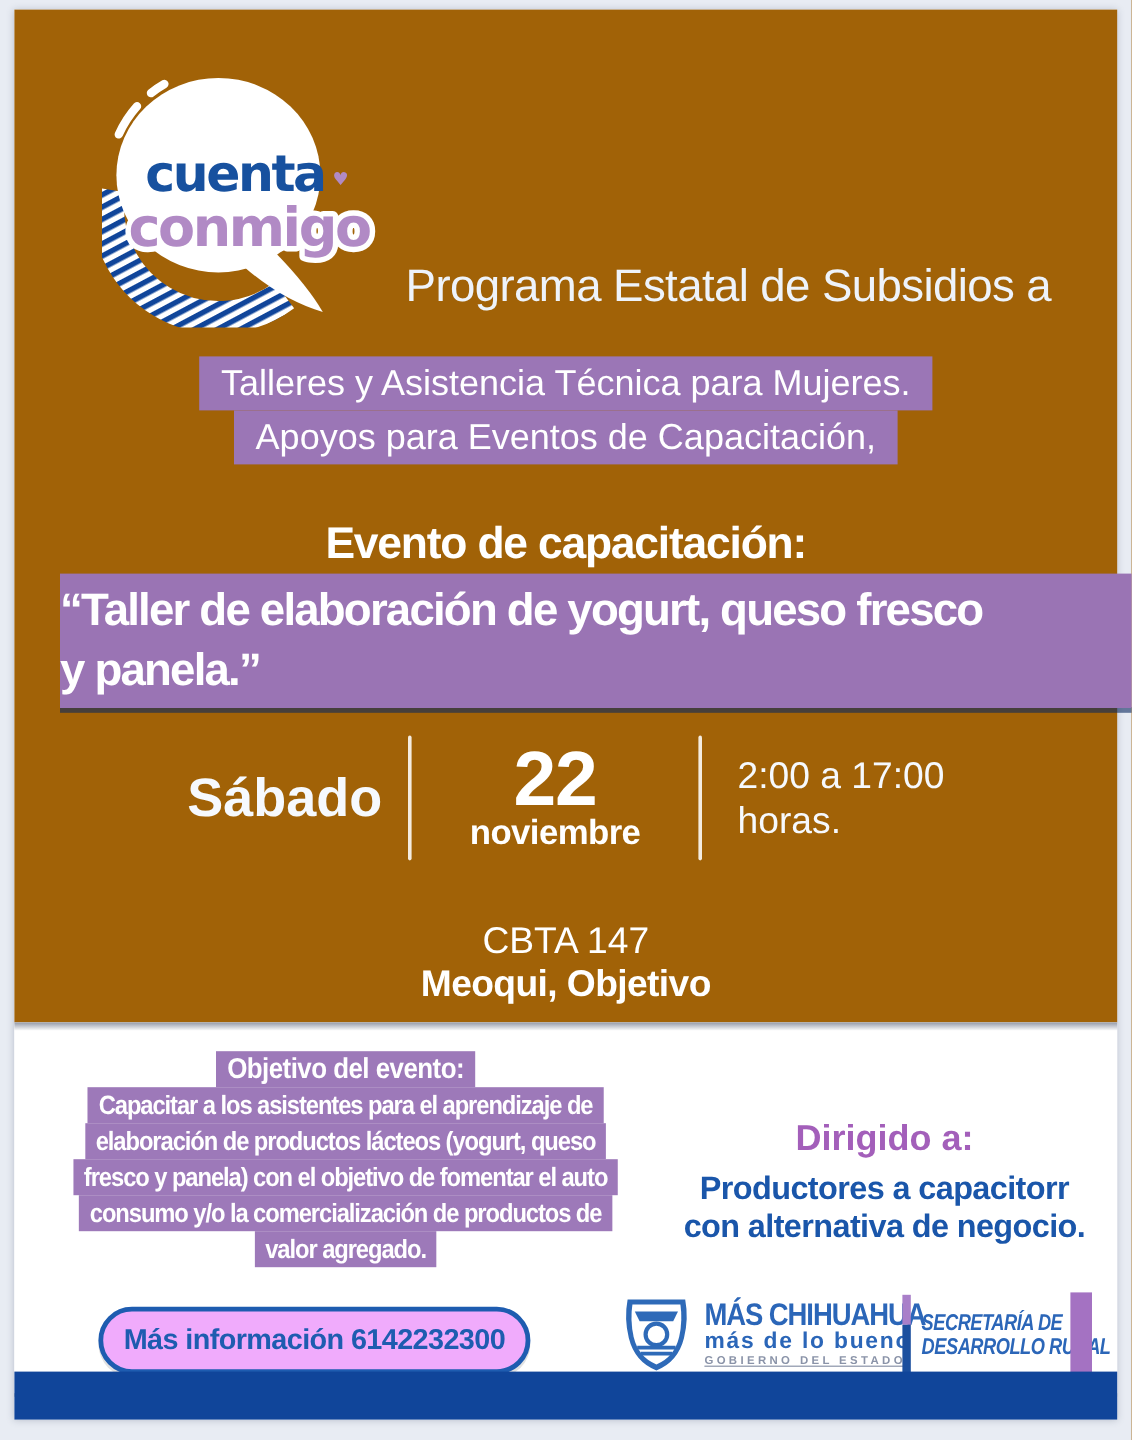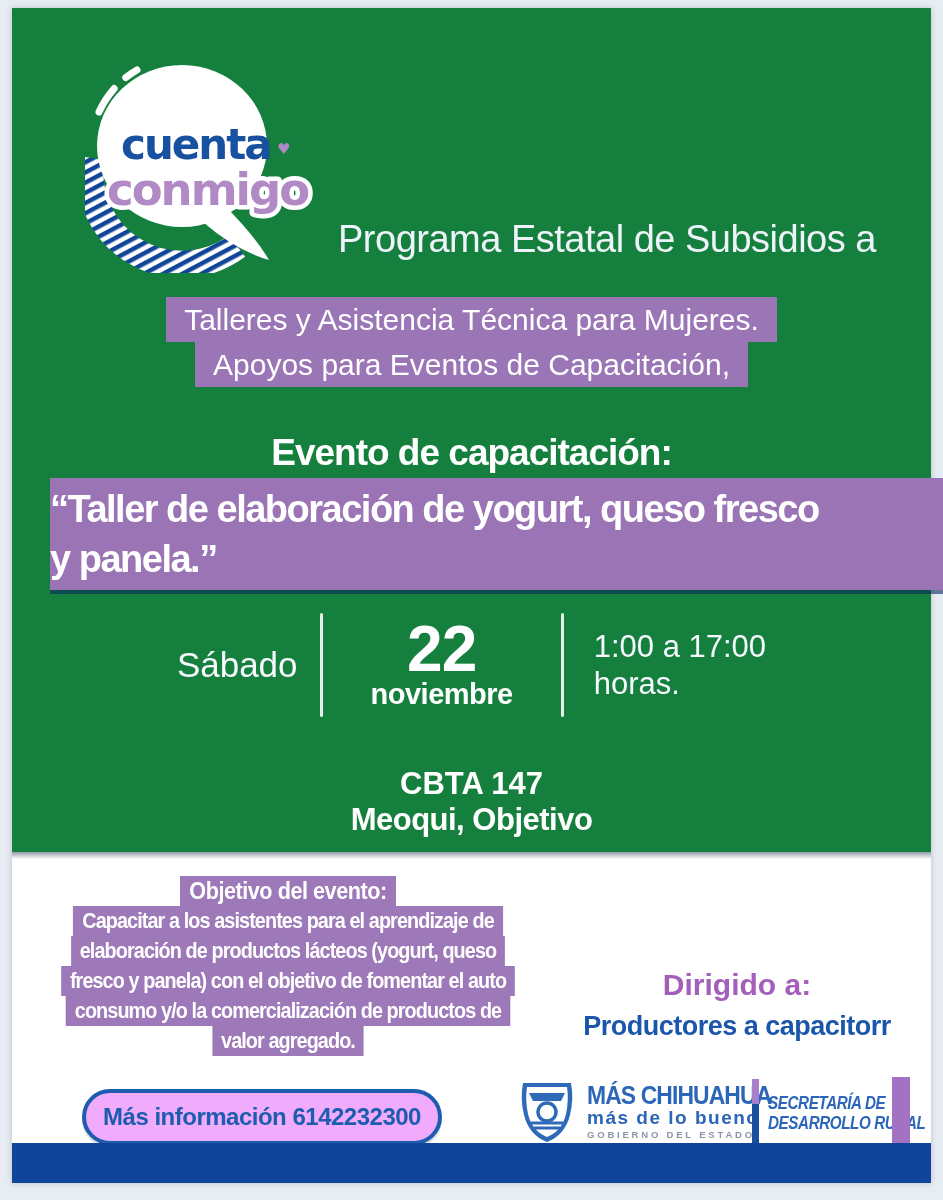--- a/index.html
+++ b/index.html
@@ -11,21 +11,21 @@
     overflow:hidden;
   }
   .poster {
     position:absolute; left:12px; top:8px; width:919px; height:1175px;
     background:#ffffff;
     box-shadow:0 0 6px rgba(40,50,80,.25);
   }
   
   .main-blue {
     position:absolute; left:0; top:0; width:919px; height:844px;
-    background:#15803d;
+    background:#a16207;
   }
   .logo-wrap { position:absolute; left:73px; top:50px; width:270px; height:215px; }
   .logo-wrap svg { width:100%; height:100%; }
   .logo-wrap text { font-family:"DejaVu Sans","Liberation Sans",sans-serif; font-weight:bold; }
 
   .program-title {
     position:absolute; left:326px; top:210px; width:590px;
     color:#eef3fa; font-size:38px; font-weight:400; letter-spacing:-0.5px;
     white-space:nowrap;
   }
@@ -47,35 +47,35 @@
     display:flex; flex-direction:column; justify-content:center; text-align:left;
   }
   .event-band .line {
     color:#ffffff; font-size:38px; font-weight:800; letter-spacing:-1.5px; line-height:50px;
     white-space:nowrap;
   }
   .schedule {
     position:absolute; left:0; top:605px; width:919px;
     display:flex; justify-content:center; align-items:center;
   }
-  .schedule .day { color:#f6f9fd; font-size:35px; font-weight:400; margin-right:22px; }
+  .schedule .day { color:#f6f9fd; font-size:45px; font-weight:700; margin-right:22px; }
   .schedule .vline {
     width:3px; height:104px; background:rgba(255,255,255,.88); border-radius:2px;
   }
   .schedule .date-col { text-align:center; margin:4px 48px; }
   .schedule .date-num { color:#ffffff; font-size:64px; font-weight:800; line-height:58px; letter-spacing:-1px; }
   .schedule .date-month { color:#ffffff; font-size:29px; font-weight:800; letter-spacing:-0.5px; }
   .schedule .time-col { text-align:left; margin-left:30px; }
   .schedule .time-range, .schedule .time-unit {
     color:#f6f9fd; font-size:31px; font-weight:400; line-height:37px;
   }
   .venue {
     position:absolute; left:0; top:758px; width:919px; text-align:center; color:#ffffff;
   }
-  .venue .v1 { font-size:31px; font-weight:700; }
+  .venue .v1 { font-size:31px; font-weight:400; }
   .venue .v2 { font-size:31px; font-weight:800; letter-spacing:-0.5px; }
 
   
   .white-section {
     position:absolute; left:0; top:844px; width:919px; height:312px;
     background:#ffffff;
     border-bottom:3px solid #a3a3a3;
   }
   .section-shadow {
     position:absolute; left:0; top:0; width:100%; height:7px;
@@ -87,21 +87,21 @@
     transform:scaleX(.9); transform-origin:50% 0;
   }
   .objective .row { line-height:0; }
   .objective .hl {
     display:inline-block; background:#9d79b9; color:#ffffff;
     font-weight:700; font-size:22px; line-height:30px; letter-spacing:-1px;
     padding:0 10px; white-space:nowrap;
   }
   .objective .hl.head { font-size:24px; font-weight:800; letter-spacing:-0.5px; }
   .audience {
-    position:absolute; left:535px; top:80px; width:380px; text-align:center;margin-top:36px;
+    position:absolute; left:535px; top:80px; width:380px; text-align:center;
   }
   .audience .aud-head { color:#a35fba; font-size:30px; font-weight:800; margin-bottom:8px; }
   .audience .aud-line {
     color:#1a56aa; font-size:27px; font-weight:800; line-height:32px;
     letter-spacing:-0.5px; white-space:nowrap;
   }
   .contact-pill {
     position:absolute; left:70px; top:237px; width:360px; height:56px;
     border:4px solid #1e5cb0; border-radius:30px;
     display:flex; align-items:center; justify-content:center;
@@ -114,21 +114,21 @@
   .gov-title {
     color:#2b66b8; font-size:26px; font-weight:800; letter-spacing:-1px;
     transform:scaleX(.88); transform-origin:left; line-height:24px; white-space:nowrap;
   }
   .gov-sub {
     color:#2b66b8; font-size:19px; font-weight:700; letter-spacing:1.5px;
     line-height:21px; white-space:nowrap;
   }
   .gov-cap {
     color:#8a93a8; font-size:9.5px; font-weight:700; letter-spacing:2.8px;
-    line-height:13px; white-space:nowrap;
+    line-height:13px; white-space:nowrap;text-decoration:underline;
   }
   .footer-divider { position:absolute; left:740px; top:227px; width:7px; }
   .footer-divider .p { width:7px; height:25px; background:#a97fc9; }
   .footer-divider .b { width:7px; height:52px; background:#1b4f9e; }
   .secretary {
     position:absolute; left:756px; top:241px;
     color:#2b66b8; font-size:19px; font-weight:700; font-style:italic;
     line-height:20px; letter-spacing:-0.5px; white-space:nowrap;
     transform:scaleX(.8); transform-origin:left;
   }
@@ -188,21 +188,21 @@
 
     <div class="schedule">
       <div class="day">Sábado</div>
       <div class="vline"></div>
       <div class="date-col">
         <div class="date-num">22</div>
         <div class="date-month">noviembre</div>
       </div>
       <div class="vline"></div>
       <div class="time-col">
-        <div class="time-range">1:00 a 17:00</div>
+        <div class="time-range">2:00 a 17:00</div>
         <div class="time-unit">horas.</div>
       </div>
     </div>
 
     <div class="venue">
       <div class="v1">CBTA 147</div>
       <div class="v2">Meoqui, Objetivo</div>
     </div>
   </div>
 
@@ -214,20 +214,21 @@
       <div class="row"><span class="hl">Capacitar a los asistentes para el aprendizaje de</span></div>
       <div class="row"><span class="hl">elaboración de productos lácteos (yogurt, queso</span></div>
       <div class="row"><span class="hl">fresco y panela) con el objetivo de fomentar el auto</span></div>
       <div class="row"><span class="hl">consumo y/o la comercialización de productos de</span></div>
       <div class="row"><span class="hl">valor agregado.</span></div>
     </div>
 
     <div class="audience">
       <div class="aud-head">Dirigido a:</div>
       <div class="aud-line">Productores a capacitorr</div>
+      <div class="aud-line">con alternativa de negocio.</div>
     </div>
 
     <div class="contact-pill">Más información 6142232300</div>
 
     <div class="gov-logo">
       <svg class="gov-shield" viewBox="0 0 60 62">
         <path d="M6 2 L54 2 Q57 18 53 34 Q48 54 30 61 Q12 54 7 34 Q3 18 6 2 Z" fill="#2e6ab8"></path>
         <path d="M10 6 L50 6 Q52 19 49 33 Q45 50 30 56 Q15 50 11 33 Q8 19 10 6 Z" fill="#ffffff"></path>
         <path d="M12 12 L48 12 L44 20 L16 20 Z" fill="#2e6ab8"></path>
         <circle cx="30" cy="31" r="9" fill="none" stroke="#2e6ab8" stroke-width="3.5"></circle>

